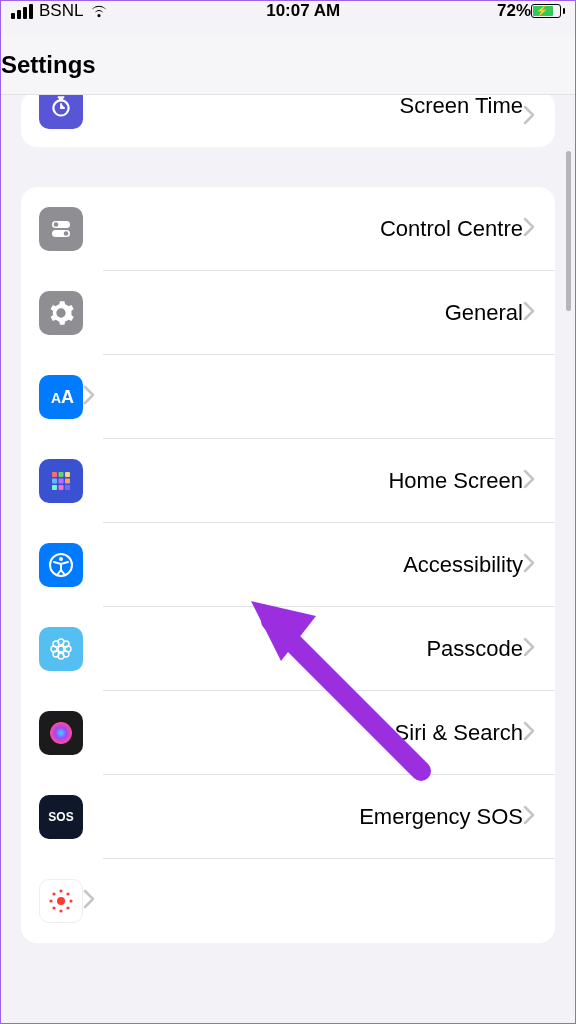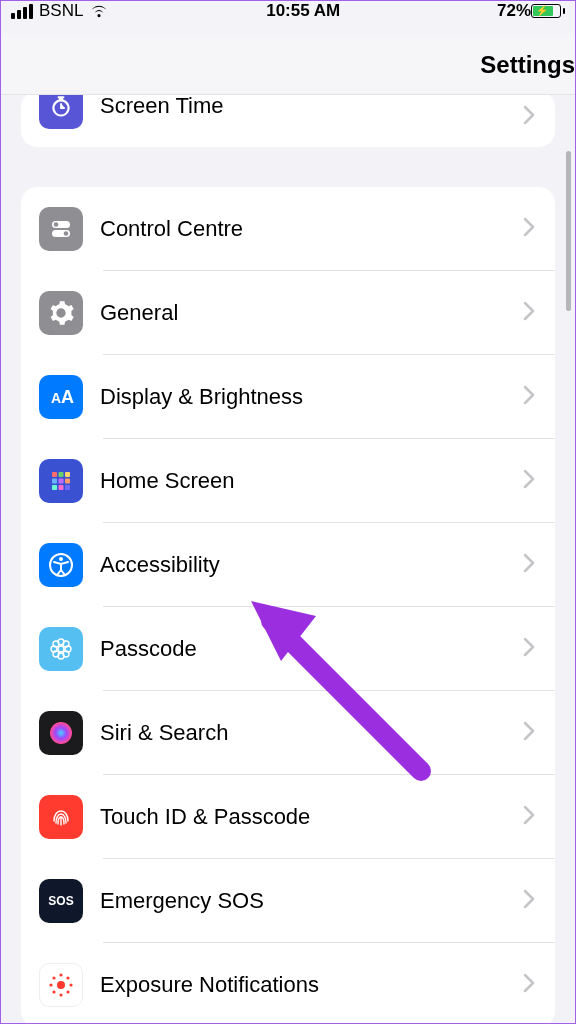--- a/index.html
+++ b/index.html
@@ -17,30 +17,30 @@
   .signal-bars span:nth-child(3){height:12px;} .signal-bars span:nth-child(4){height:15px;}
   .carrier { font-size: 17px; font-weight: 500; }
   .wifi-icon svg { display: block; }
   .battery { display: flex; align-items: center; gap: 2px; }
   .battery-body { width: 30px; height: 14px; border: 1.5px solid #000; border-radius: 3px; position: relative; }
   .battery-fill { position: absolute; left: 1px; top: 1px; bottom: 1px; width: 72%; background: #34c759; border-radius: 1px; display:flex; align-items:center; justify-content:center;}
   .battery-cap { width: 2px; height: 6px; background: #000; border-radius: 1px; }
   .bolt { color:#000; font-size:10px; line-height:1;}
 
   
-  .nav { height: 60px; background: #f6f6f9; display: flex; align-items: center; justify-content: flex-end; border-bottom: 1px solid #e3e3e7; }
+  .nav { height: 60px; background: #f6f6f9; display: flex; align-items: center; justify-content: flex-start; border-bottom: 1px solid #e3e3e7; }
   .nav-title { font-size: 24px; font-weight: 700; }
 
   
   .content { padding: 0 20px; height: calc(100% - 94px); overflow: hidden; }
   .group { background: #fff; border-radius: 16px; margin-bottom: 40px; position: relative; }
   .group.first { margin-top: -4px; }
   .row { display: flex; align-items: center; height: 84px; padding-left: 18px; position: relative; }
   .row .icon { width: 44px; height: 44px; border-radius: 10px; flex-shrink: 0; display:flex; align-items:center; justify-content:center; }
-  .row .label { font-size: 22px; margin-left: 17px; flex: 1; color: #000; }
+  .row .label { font-size: 22px; margin-left: 17px; flex: 1; color: #000; text-align: right; }
   .row .chevron { margin-right: 20px; color: #c5c5c9; }
   .row .sep { position: absolute; bottom: 0; left: 82px; right: 0; height: 1px; background: #e3e3e7; }
   .row.clipped-top { height: 56px; align-items: flex-start; padding-top: 0; }
   .row.clipped-top .icon { margin-top: -6px; }
   .row.clipped-top .label { margin-top: 2px; }
   .row.clipped-top .chevron { margin-top: 14px; }
 
   
   .ic-screen-time { background: #5856d6; }
   .ic-general { background: #8e8e93; }
@@ -73,21 +73,21 @@
           <span></span>
           <span></span>
         </span>
       <span class="carrier">BSNL</span>
       <span class="wifi-icon">
         <svg width="20" height="14" viewBox="0 0 20 14">
             <path d="M10 13.2a1.6 1.6 0 1 0 0-3.2 1.6 1.6 0 0 0 0 3.2Zm-4.3-4.5 1.5-1.6a4.3 4.3 0 0 1 5.6 0l1.5 1.6a6.4 6.4 0 0 0-8.6 0Zm-3-3.2L4.2 3.9a9 9 0 0 1 11.6 0l1.5 1.6a11 11 0 0 0-14.6 0Z" fill="#000"></path>
           </svg>
       </span>
     </div>
-    <div style="font-weight:600;">10:55 AM</div>
+    <div style="font-weight:600;">10:07 AM</div>
     <div class="status-right">
       <span>72%</span>
       <span class="battery">
         <span class="battery-body">
             <span class="battery-fill">
               <span class="bolt">⚡</span>
             </span>
           </span>
         <span class="battery-cap"></span>
       </span>
@@ -148,21 +148,20 @@
         <div class="sep"></div>
       </div>
 
       <div class="row">
         <span class="icon ic-display">
           <svg width="30" height="30" viewBox="0 0 30 30">
               <text x="5" y="21" font-size="14" font-weight="700" fill="#fff" font-family="Arial">A</text>
               <text x="15" y="21" font-size="18" font-weight="700" fill="#fff" font-family="Arial">A</text>
             </svg>
         </span>
-        <span class="label">Display &amp; Brightness</span>
         <span class="chevron"><svg width="12" height="20" viewBox="0 0 12 20">
               <path d="M2 2l8 8-8 8" stroke="#c5c5c9" stroke-width="2.5" fill="none" stroke-linecap="round" stroke-linejoin="round"></path>
             </svg></span>
         <div class="sep"></div>
       </div>
 
       <div class="row">
         <span class="icon ic-home">
           <svg width="30" height="30" viewBox="0 0 30 30">
             <rect x="6" y="6" width="5" height="5" rx="1" fill="#ff6b6b"></rect>
@@ -235,37 +234,20 @@
               </defs>
             </svg>
         </span>
         <span class="label">Siri &amp; Search</span>
         <span class="chevron"><svg width="12" height="20" viewBox="0 0 12 20">
               <path d="M2 2l8 8-8 8" stroke="#c5c5c9" stroke-width="2.5" fill="none" stroke-linecap="round" stroke-linejoin="round"></path>
             </svg></span>
         <div class="sep"></div>
       </div>
 
-      <div class="row">
-        <span class="icon ic-touchid">
-          <svg width="30" height="30" viewBox="0 0 30 30">
-              <g stroke="#fff" stroke-width="1.4" fill="none" stroke-linecap="round">
-                <path d="M8 19c0-6 3-10 7-10s7 4 7 10"></path>
-                <path d="M10 21c0-5 2-9 5-9s5 4 5 9"></path>
-                <path d="M12 22c0-4 1-7 3-7s3 3 3 7"></path>
-                <path d="M15 15v8"></path>
-              </g>
-            </svg>
-        </span>
-        <span class="label">Touch ID &amp; Passcode</span>
-        <span class="chevron"><svg width="12" height="20" viewBox="0 0 12 20">
-              <path d="M2 2l8 8-8 8" stroke="#c5c5c9" stroke-width="2.5" fill="none" stroke-linecap="round" stroke-linejoin="round"></path>
-            </svg></span>
-        <div class="sep"></div>
-      </div>
 
       <div class="row">
         <span class="icon ic-sos">SOS</span>
         <span class="label">Emergency SOS</span>
         <span class="chevron"><svg width="12" height="20" viewBox="0 0 12 20">
               <path d="M2 2l8 8-8 8" stroke="#c5c5c9" stroke-width="2.5" fill="none" stroke-linecap="round" stroke-linejoin="round"></path>
             </svg></span>
         <div class="sep"></div>
       </div>
 
@@ -278,21 +260,20 @@
                 <circle cx="15" cy="25" r="1.6"></circle>
                 <circle cx="5" cy="15" r="1.6"></circle>
                 <circle cx="25" cy="15" r="1.6"></circle>
                 <circle cx="8" cy="8" r="1.6"></circle>
                 <circle cx="22" cy="8" r="1.6"></circle>
                 <circle cx="8" cy="22" r="1.6"></circle>
                 <circle cx="22" cy="22" r="1.6"></circle>
               </g>
             </svg>
         </span>
-        <span class="label">Exposure Notifications</span>
         <span class="chevron"><svg width="12" height="20" viewBox="0 0 12 20">
               <path d="M2 2l8 8-8 8" stroke="#c5c5c9" stroke-width="2.5" fill="none" stroke-linecap="round" stroke-linejoin="round"></path>
             </svg></span>
       </div>
 
     </div>
   </div>
 
   <div class="scroll-ind"></div>
 

